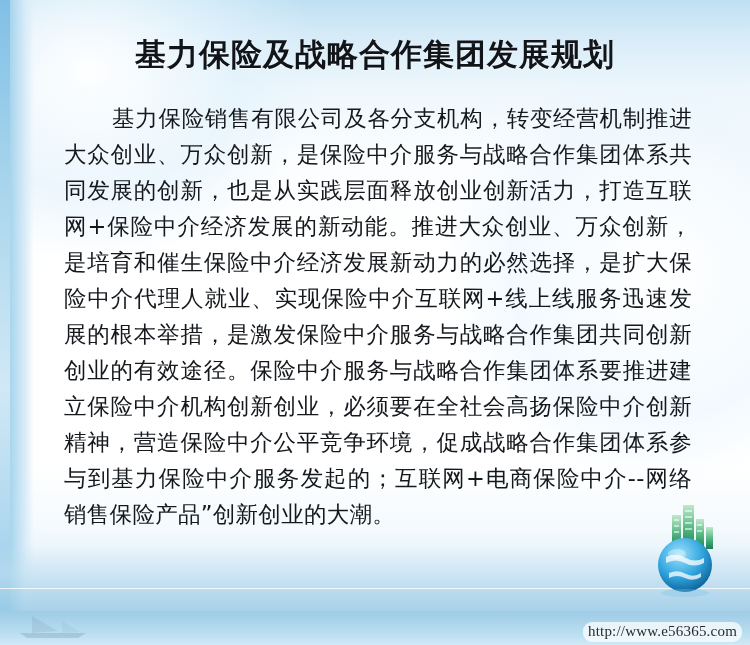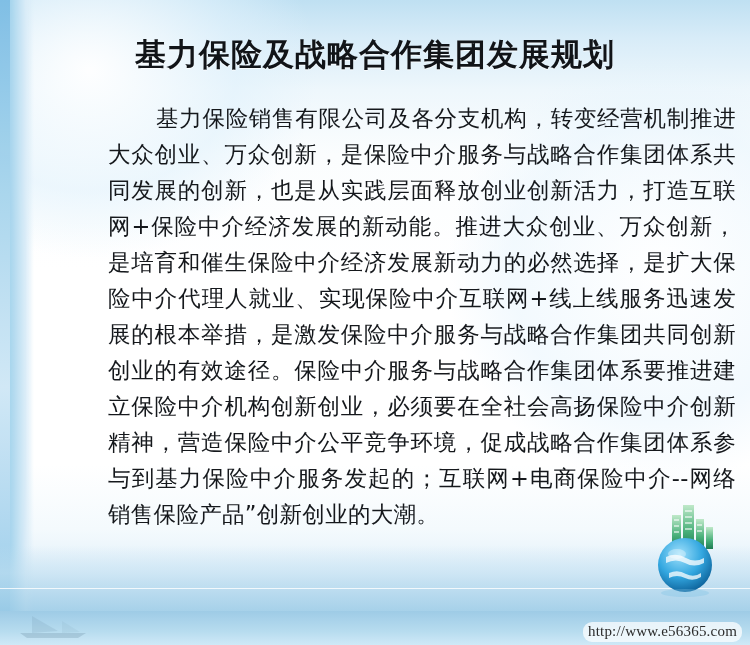--- a/index.html
+++ b/index.html
@@ -119,21 +119,20 @@
     left: 64px;
     top: 100px;
     width: 628px;
     font-family: "DejaVu Sans", "Liberation Sans", sans-serif;
     font-size: 22.5px;
     line-height: 36px;
     color: #15181c;
     text-align: justify;
     text-indent: 48px;
     letter-spacing: 0.3px;
-    margin-left: 44px;
   }
   
   .logo {
     position: absolute;
     right: 18px;
     bottom: 48px;
     width: 104px;
     height: 96px;
   }
   .watermark {

